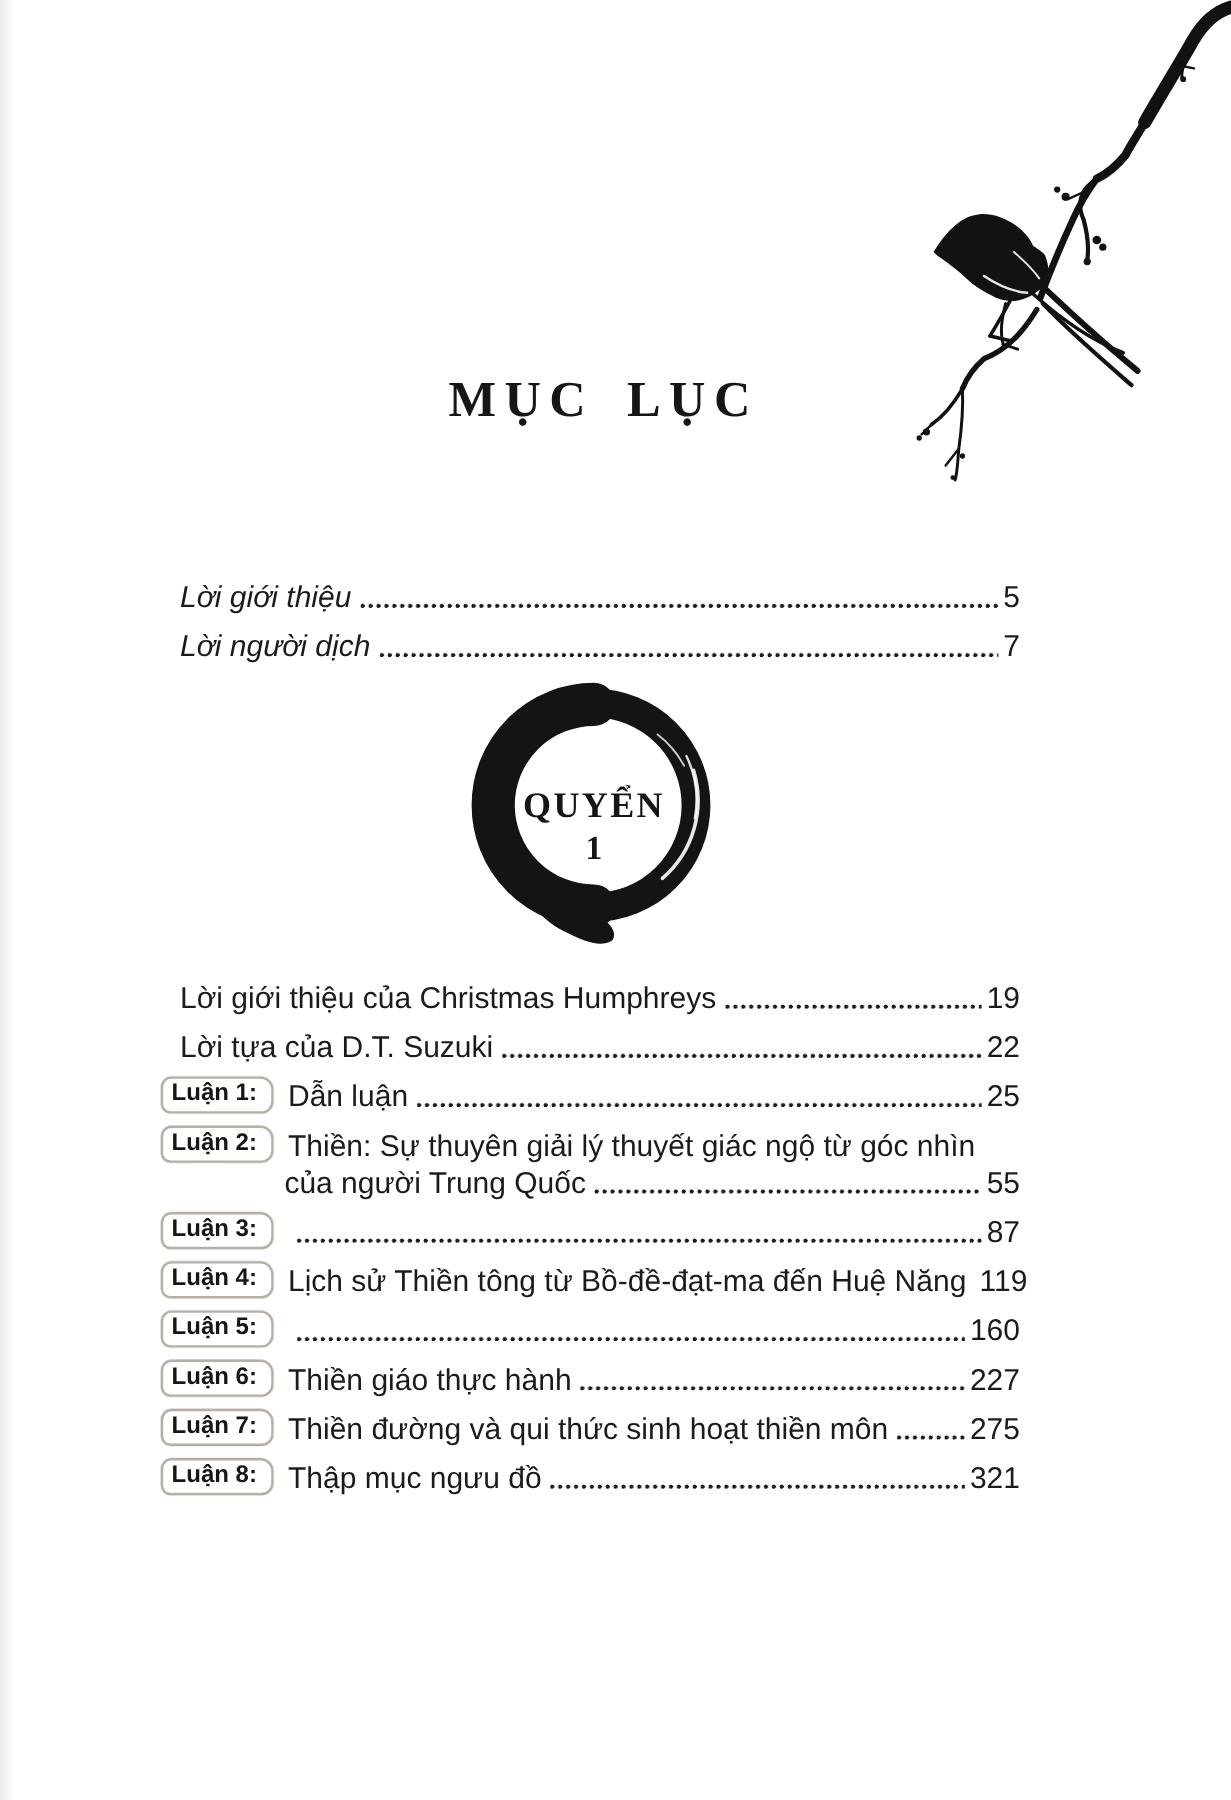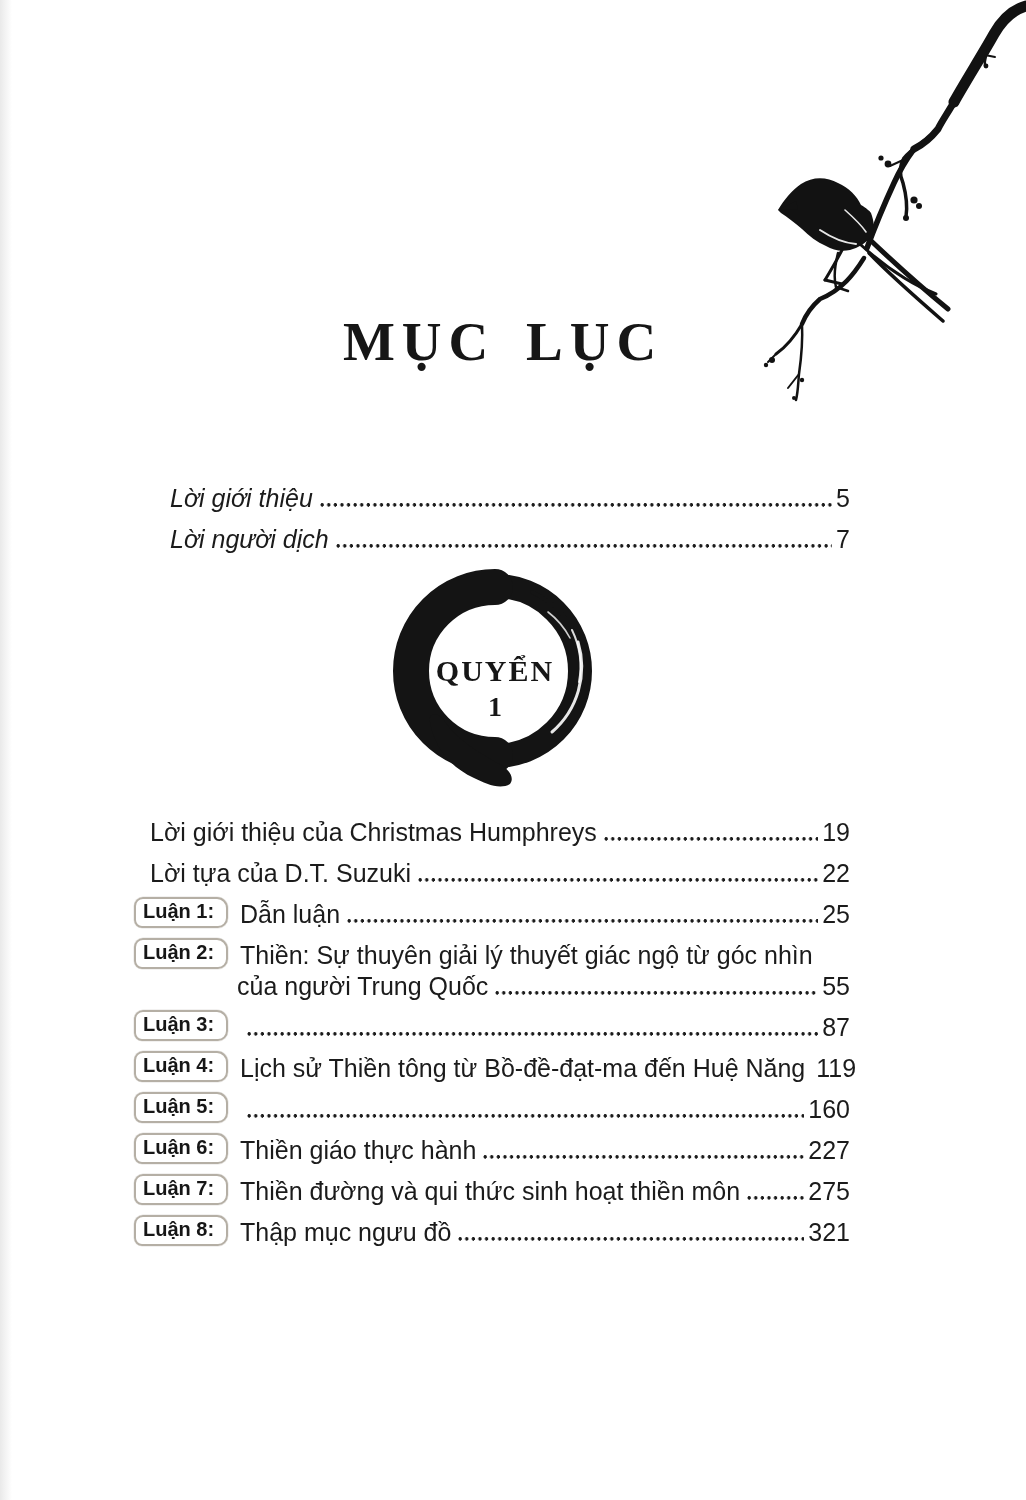--- a/index.html
+++ b/index.html
@@ -8,38 +8,38 @@
     background:#ffffff; overflow:hidden;
     font-family:"Liberation Sans", sans-serif; color:#1a1a1a;
   }
   .scan-edge {
     position:absolute; left:0; top:0; bottom:0; width:12px;
     background:linear-gradient(90deg, rgba(110,110,110,0.15), rgba(255,255,255,0));
   }
   .doc-title {
     position:absolute; top:310px; left:0; width:1006px; text-align:center;
     font-family:"Liberation Serif","DejaVu Serif",serif;
-    font-weight:bold; font-size:55px; letter-spacing:7px; word-spacing:10px;
+    font-weight:bold; font-size:42px; letter-spacing:7px; word-spacing:10px;
     color:#161616;
   }
   .bird-art { position:absolute; top:0; right:0; width:276px; height:420px; }
   .enso-art { position:absolute; left:380px; top:560px; width:234px; height:238px; }
 
   .fm-block  { position:absolute; left:134px; width:716px; top:478px; }
   .toc-block { position:absolute; left:134px; width:716px; top:812px; }
 
   .row {
     display:flex; align-items:flex-end; height:41px; padding-bottom:6px;
     box-sizing:border-box; font-size:25px; color:#1b1b1b;
   }
   .row.short { height:31px; }
   .indent  { padding-left:16px; }
   .indent2 { padding-left:103px; }
   .t  { white-space:nowrap; }
-  .fm-block .t { font-style:italic;margin-left:20px; }
+  .fm-block .t { font-style:italic; }
   .pg { white-space:nowrap; }
   .dots {
     flex:1 1 auto; height:6px; margin:0 4px 5px 7px;
     background-image:radial-gradient(circle at 2.2px 2.9px, #1b1b1b 1.55px, transparent 1.95px);
     background-size:6.6px 6px; background-repeat:repeat-x;
   }
   .label-box {
     flex:0 0 auto; width:78px; margin:0 12px 1px 0;
     padding:1px 5px 3px 7px;
     border:2px solid #b5afa5; border-radius:9px 11px 10px 8px;

